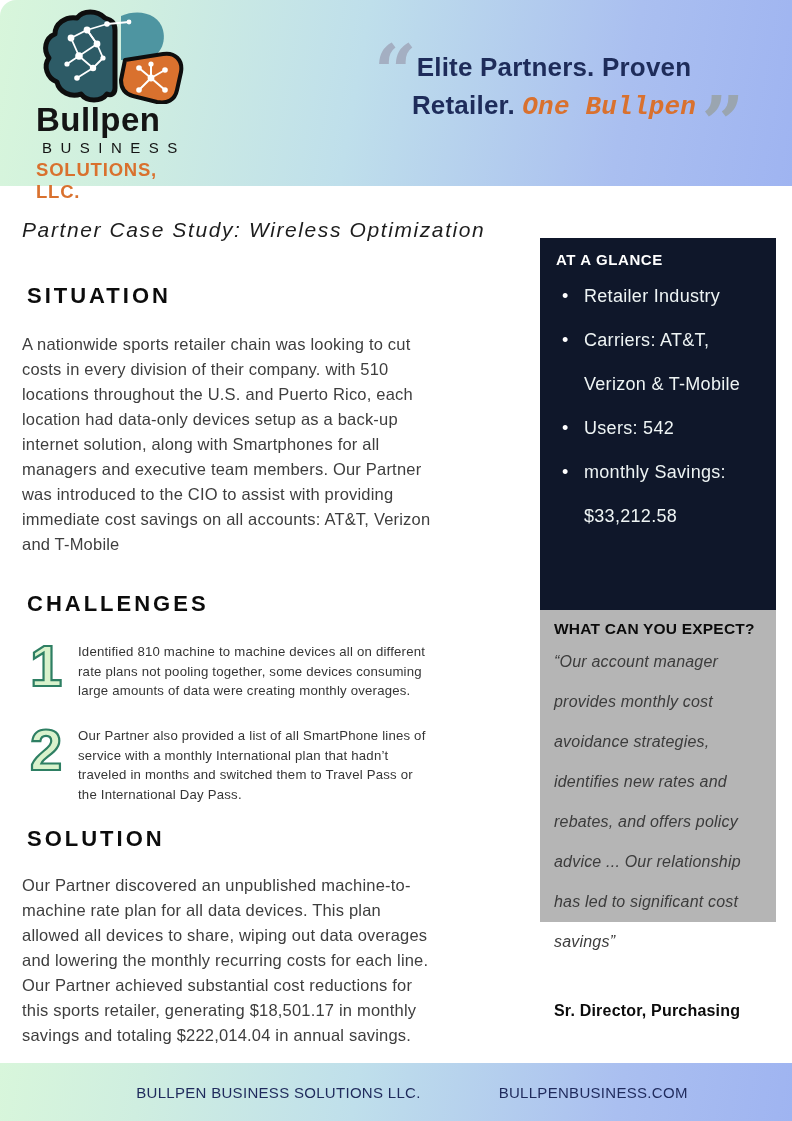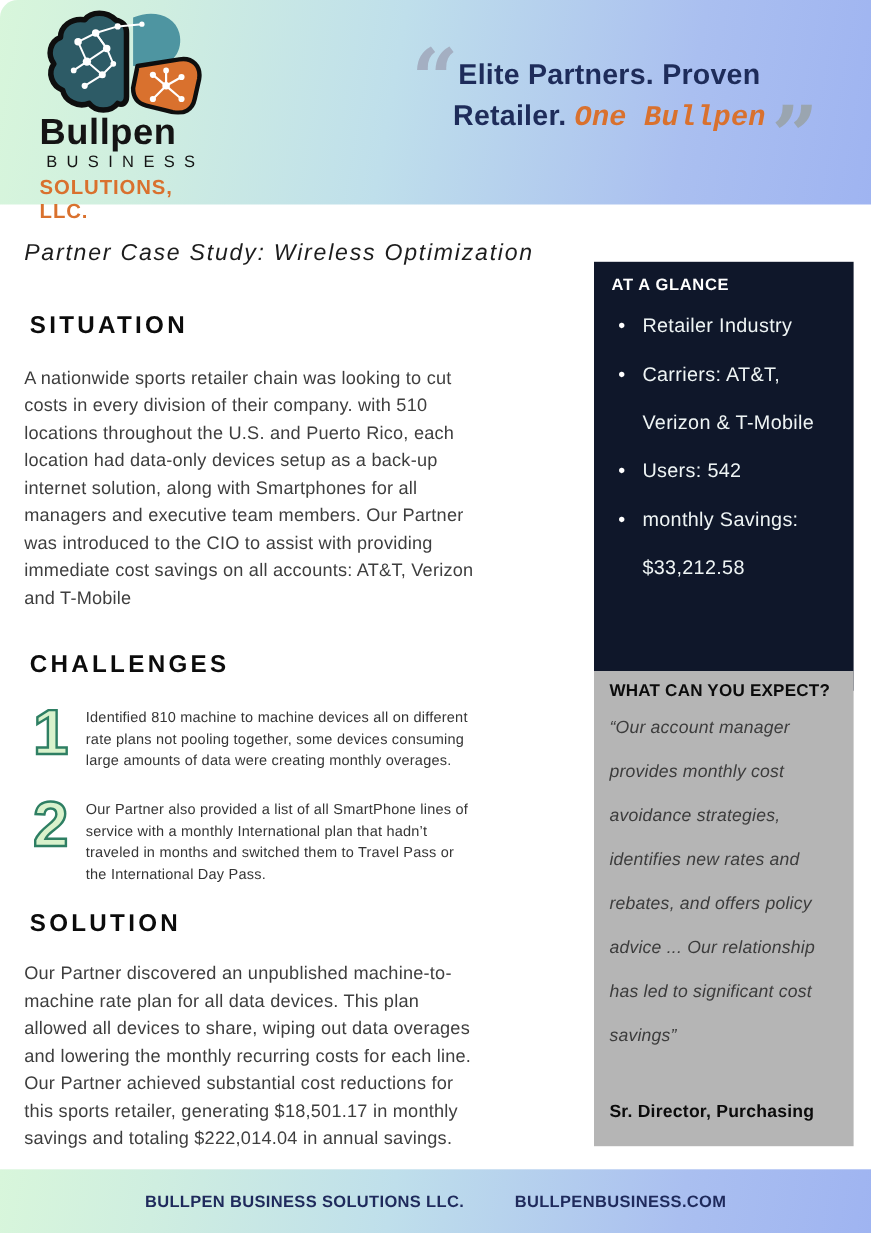--- a/index.html
+++ b/index.html
@@ -73,37 +73,37 @@
     position:relative; padding-left:28px;
     font-size:18px; line-height:44px; color:#eef4f4; letter-spacing:.3px;
     white-space:pre-line;
   }
   .glance-list li::before {
     content:"•"; position:absolute; left:6px; top:0;
     font-size:18px; line-height:44px; color:#ffffff;
   }
 
   .expect-box {
-    position:absolute; left:540px; top:610px; width:236px; height:432px;
+    position:absolute; left:540px; top:610px; width:236px; height:312px;
     background:#b5b5b5; padding:10px 14px 0 14px;
   }
   .expect-heading { font-size:15.5px; font-weight:800; color:#0b0b0b; letter-spacing:.2px; }
   .expect-quote {
     margin-top:4px; font-size:16px; font-style:italic; color:#3c3c3c;
     line-height:40px; letter-spacing:.2px; white-space:pre-line;
   }
   .expect-attrib { margin-top:40px; font-size:16px; font-weight:800; color:#0b0b0b; letter-spacing:.2px; }
 
   
   .footer {
     position:absolute; left:0; top:1063px; width:792px; height:58px;
     background:linear-gradient(100deg,#d8f6db 0%,#cfeee0 18%,#bfdfeb 45%,#aabff0 78%,#9fb4f1 100%);
     display:flex; align-items:center; justify-content:center; gap:46px;
   }
-  .footer span { font-size:15px; font-weight:700; color:#1f2a5c; letter-spacing:.3px; }
+  .footer span { font-size:15px; font-weight:400; color:#1f2a5c; letter-spacing:.3px;margin-left:32px; }
 </style>
 </head>
 <body>
 
 <div class="page">
 
   <div class="header">
 
     <div class="logo">
       <svg width="150" height="96" viewBox="0 0 150 96">

